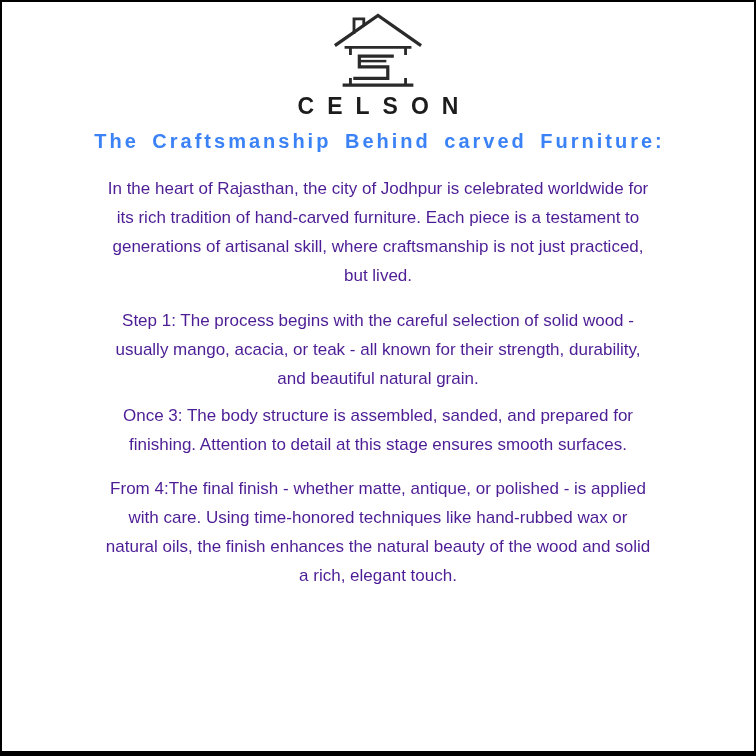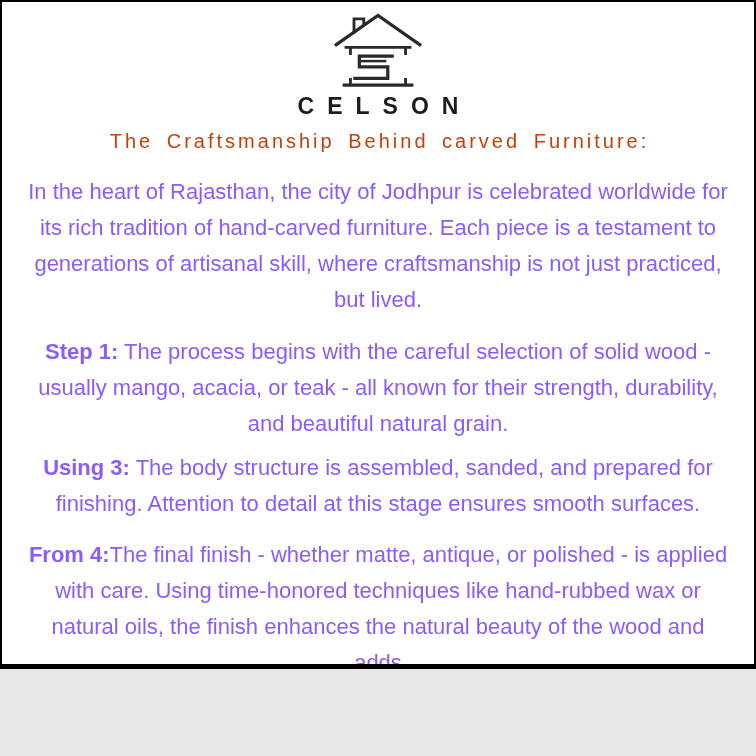--- a/index.html
+++ b/index.html
@@ -2,21 +2,21 @@
 <html><head>
 <meta charset="utf-8">
 <style>
   * { box-sizing: border-box; margin: 0; padding: 0; }
   html, body { background: #e8e8e8; }
   body { font-family: "Liberation Sans", sans-serif; }
 
   .page {
     position: relative;
     width: 756px;
-    height: 669px;
+    height: 756px;
     margin: 0 auto;
     background: #ffffff;
     border: 2px solid #000000;
     border-bottom-width: 5px;
     color: #1a1a1a;
     text-align: center;
     overflow: hidden;
     padding: 6px 26px 0 26px;
   }
 
@@ -32,36 +32,36 @@
     font-weight: 700;
     letter-spacing: 13px;
     padding-left: 13px; 
     line-height: 26px;
     margin-top: 3px;
     color: #1c1c1c;
   }
 
   .page-heading {
     font-size: 20px;
-    font-weight: 400;
+    font-weight: 700;
     letter-spacing: 3px;
     word-spacing: 5px;
     padding-left: 3px;
     line-height: 30px;
     margin-top: 7px;
-    color: #c2410c;
+    color: #3b82f6;
   }
 
   .para {
-    font-size: 22px;
-    line-height: 36px;
+    font-size: 17px;
+    line-height: 29px;
     white-space: pre-line; 
-    color: #8b5cf6;
+    color: #4c1d95;
   }
-  .para strong { font-weight: 700; }
+  .para strong { font-weight: 400; }
 
   .intro   { margin-top: 18px; }
   .step-1  { margin-top: 16px; }
   .step-2  { margin-top: 20px; }
   .step-3  { margin-top: 8px;  }
   .step-4  { margin-top: 15px; }
   .closing { margin-top: 0; }
 </style>
 </head>
 <body>
@@ -94,22 +94,22 @@
   <p class="para intro">In the heart of Rajasthan, the city of Jodhpur is celebrated worldwide for
 its rich tradition of hand-carved furniture. Each piece is a testament to
 generations of artisanal skill, where craftsmanship is not just practiced,
 but lived.</p>
 
   <p class="para step-1"><strong>Step 1:</strong><span> The process begins with the careful selection of solid wood -
 usually mango, acacia, or teak - all known for their strength, durability,
 and beautiful natural grain.</span></p>
 
 
-  <p class="para step-3"><strong>Using 3:</strong><span> The body structure is assembled, sanded, and prepared for
+  <p class="para step-3"><strong>Once 3:</strong><span> The body structure is assembled, sanded, and prepared for
 finishing. Attention to detail at this stage ensures smooth surfaces.</span></p>
 
   <p class="para step-4"><strong>From 4:</strong><span>The final finish - whether matte, antique, or polished - is applied
 with care. Using time-honored techniques like hand-rubbed wax or
-natural oils, the finish enhances the natural beauty of the wood and adds
+natural oils, the finish enhances the natural beauty of the wood and solid
 a rich, elegant touch.</span></p>
 
 
 </div>
 
 </body></html>

